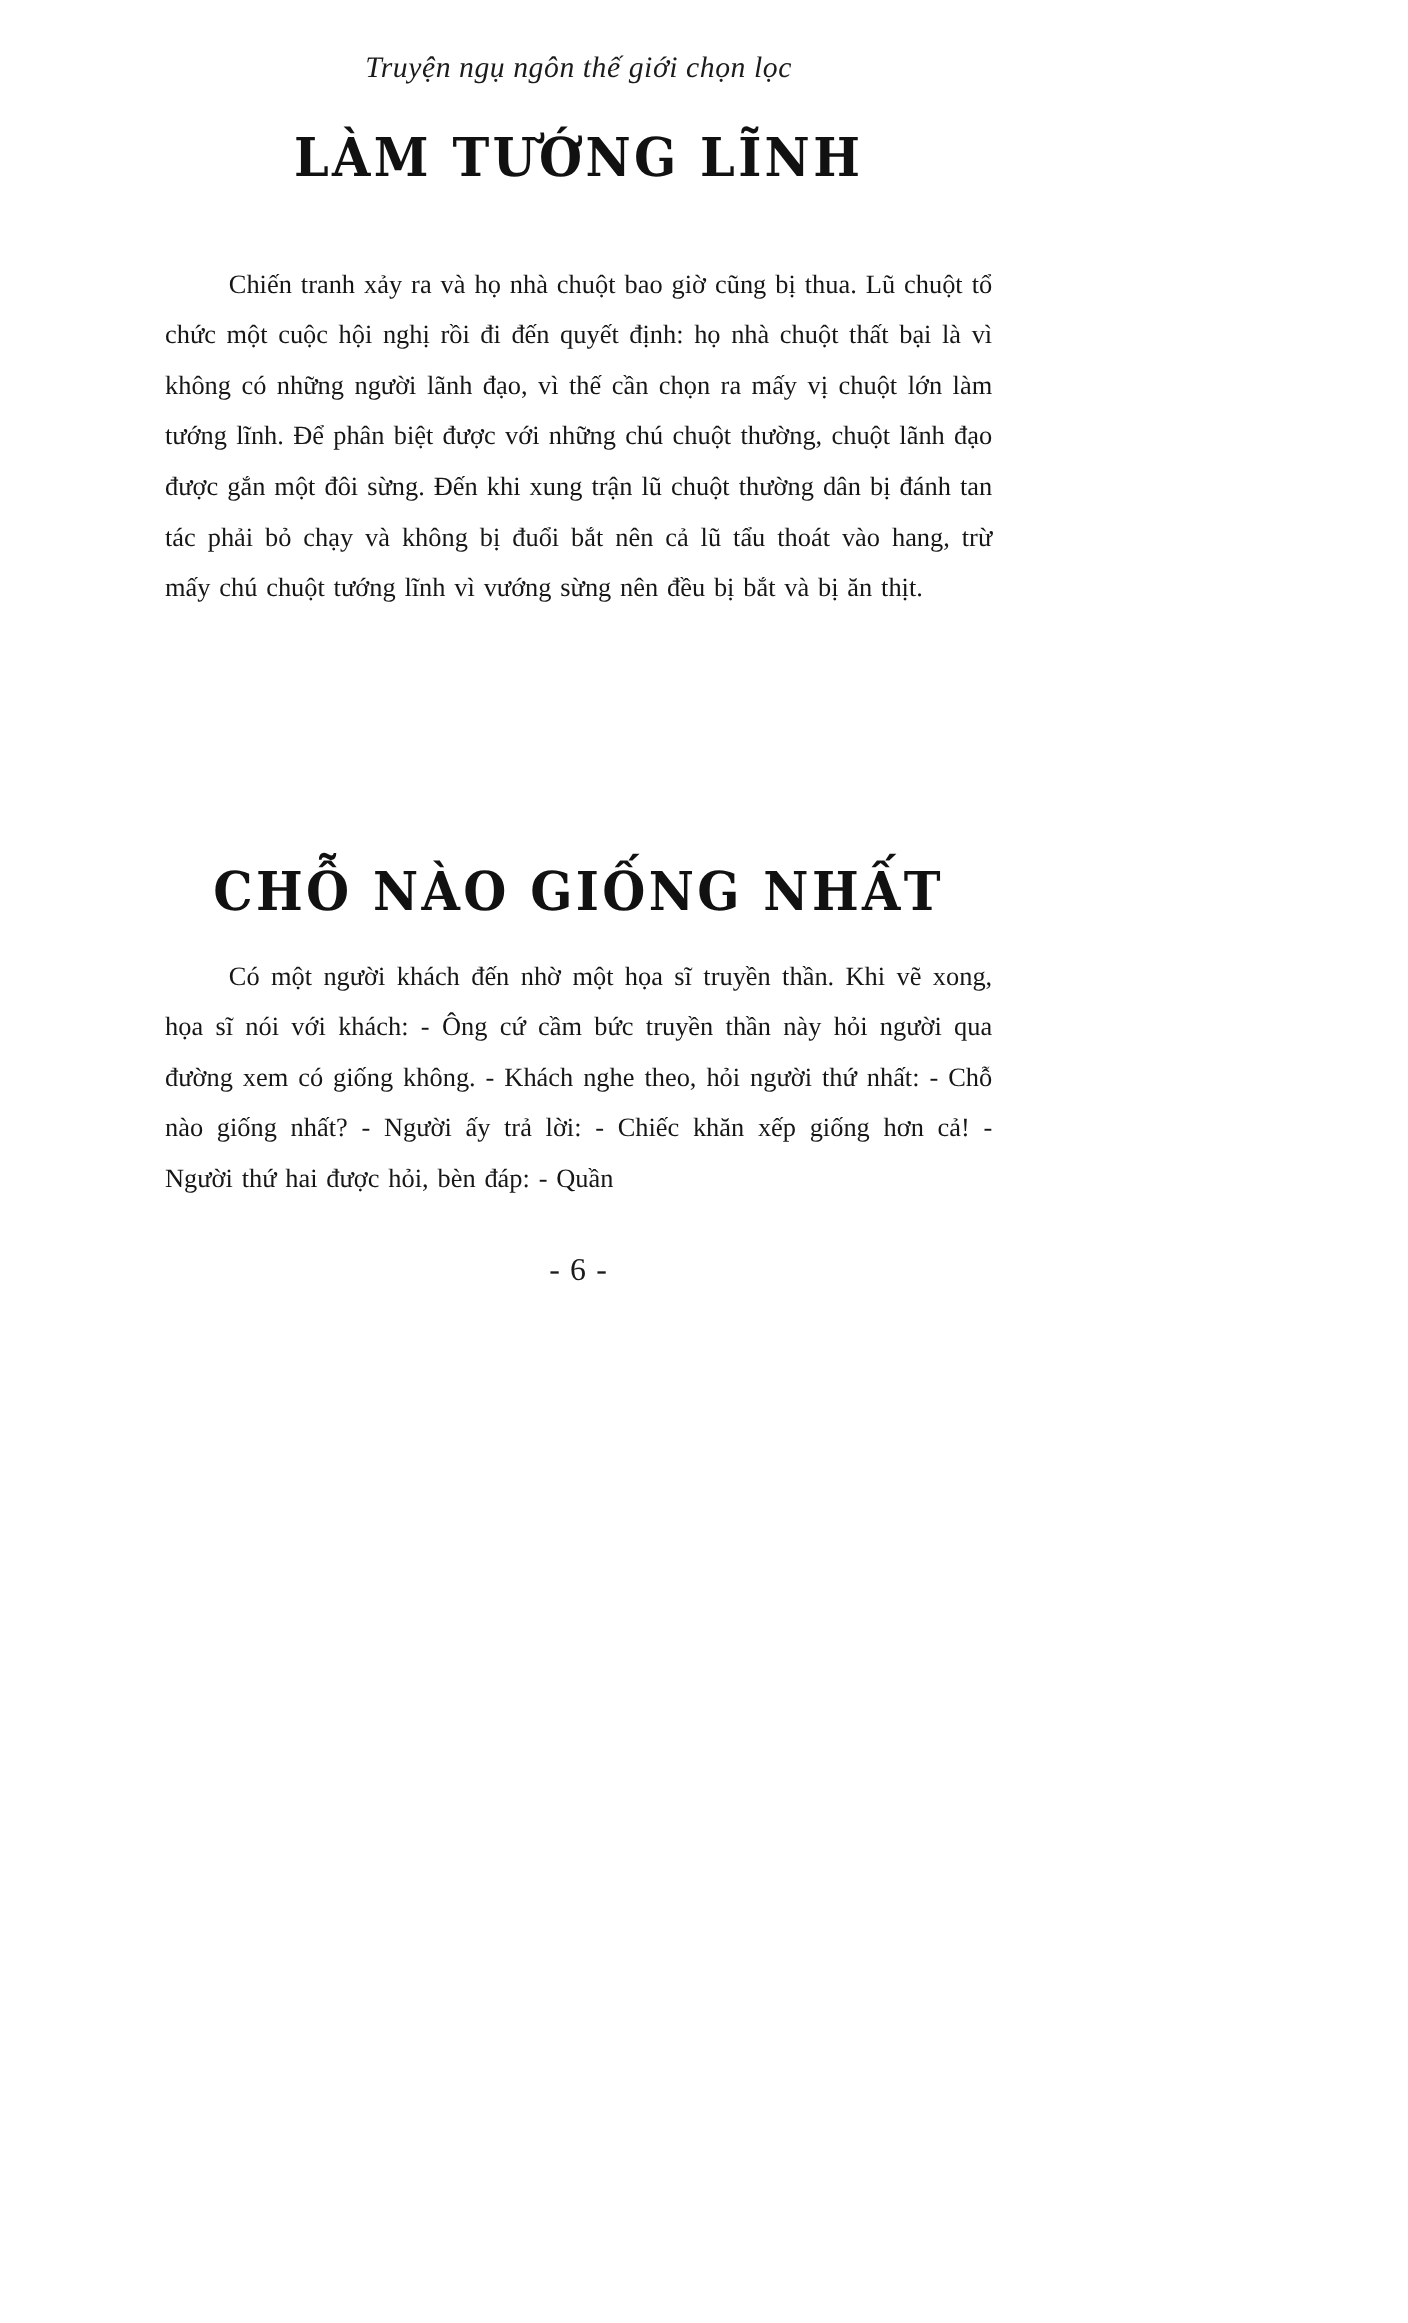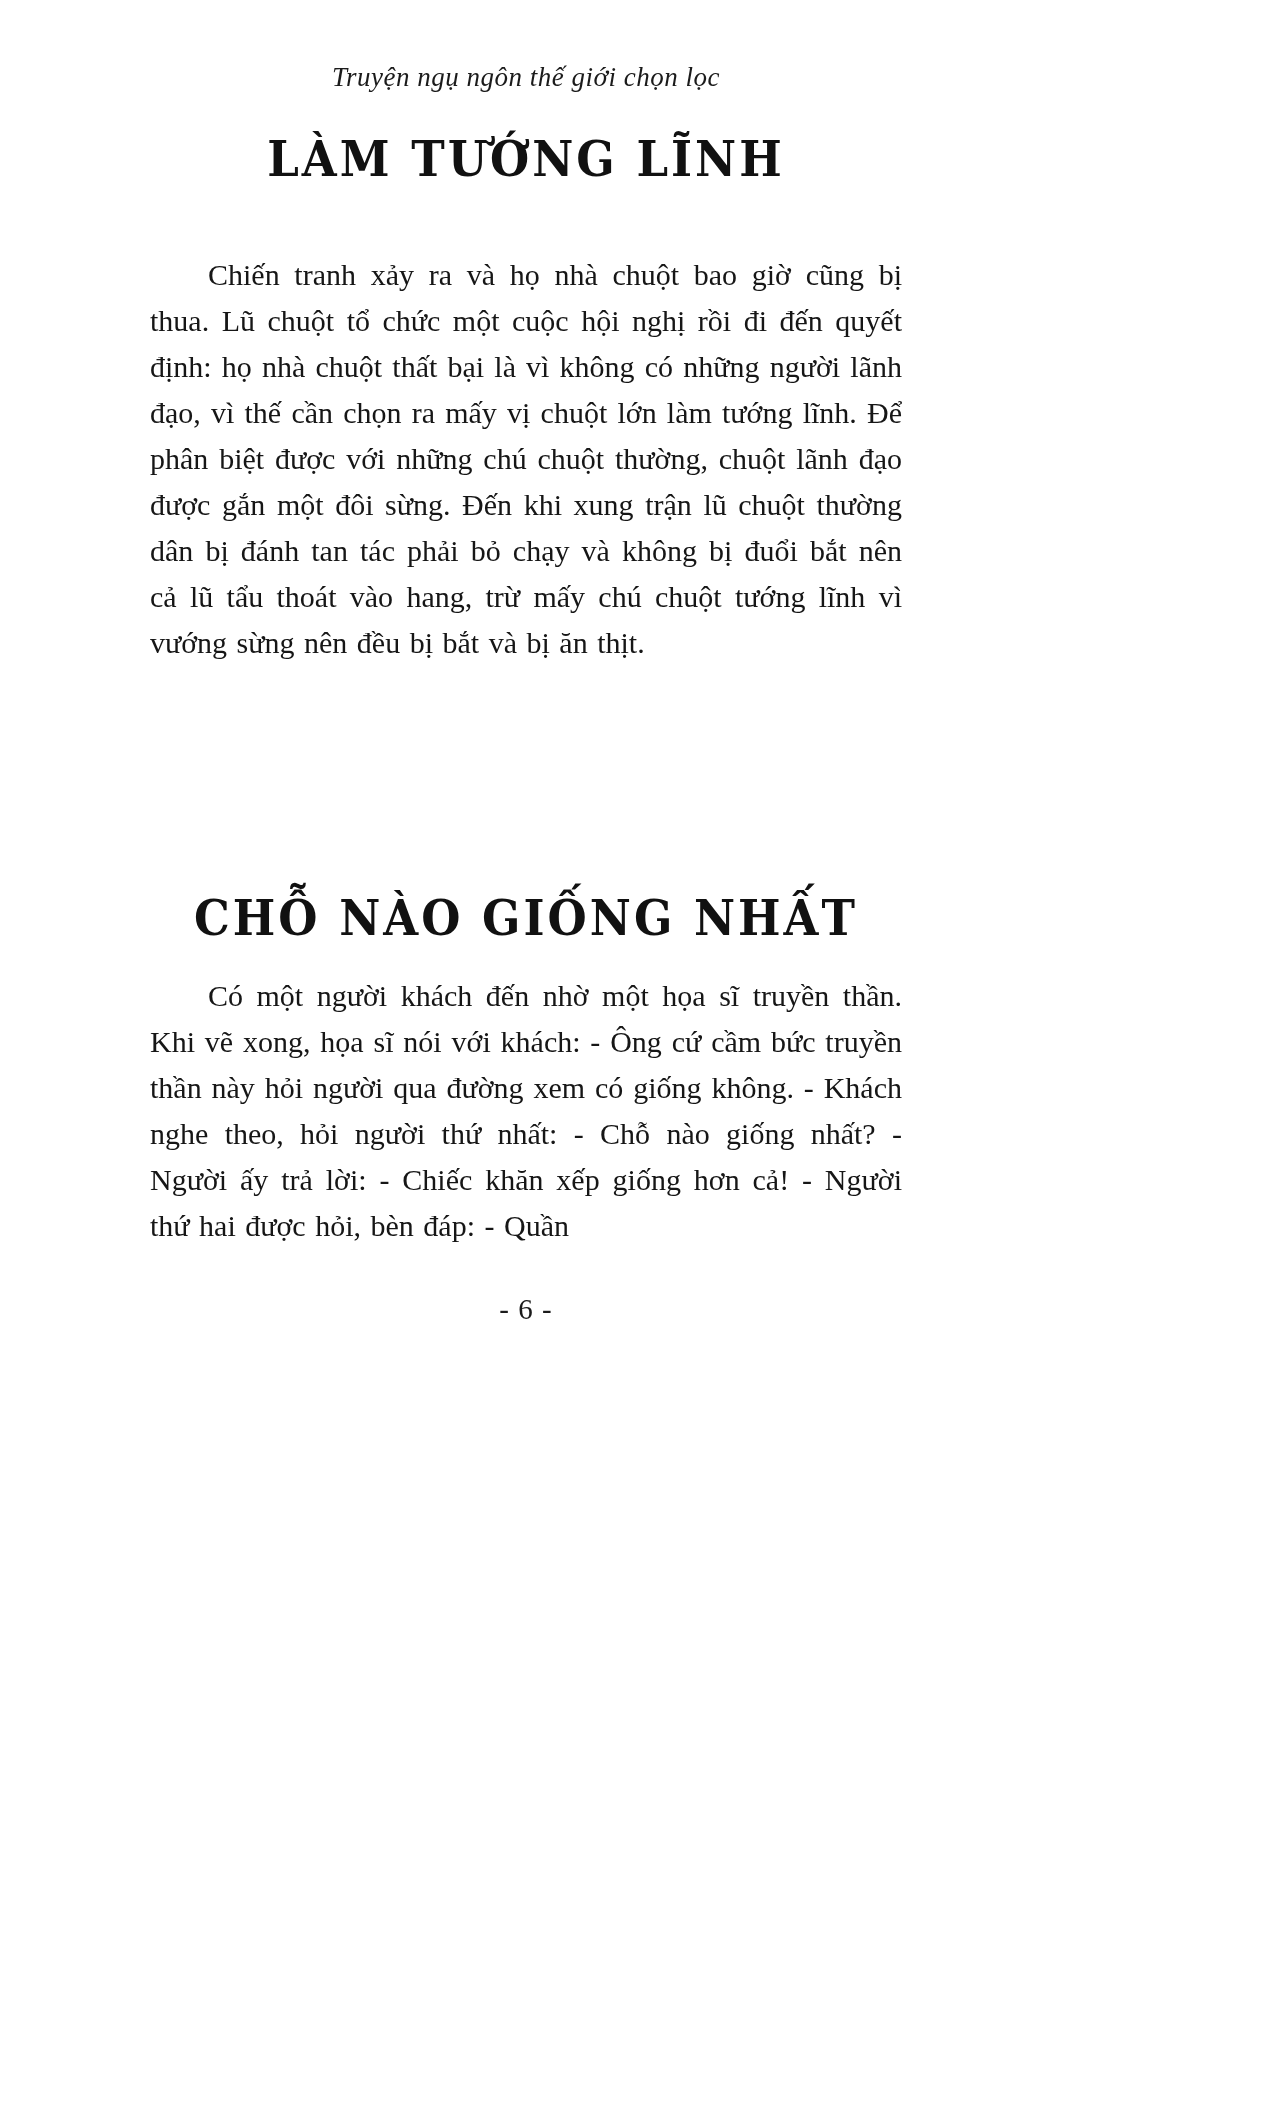--- a/index.html
+++ b/index.html
@@ -19,21 +19,21 @@
   }
 
   .content {
     position: absolute;
     left: 150px;
     top: 0;
     width: 752px;
   }
 
   .running-header {
-    margin-top: 62px;
+    margin-top: 46px;
     text-align: center;
     font-style: italic;
     font-size: 27px;
     letter-spacing: 0.5px;
     color: #1b1b1b;
   }
 
   .story-title {
     text-align: center;
     font-family: "DejaVu Serif", serif;
@@ -48,21 +48,21 @@
   .story-title.first {
     margin-top: 40px;
   }
 
   .story-title.second {
     margin-top: 226px;
   }
 
   .story-body {
     margin-top: 66px;
-    font-size: 30px;
+    font-size: 24px;
     line-height: 46px;
     text-align: justify;
     text-justify: inter-word;
     text-indent: 58px;
     color: #161616;
     word-spacing: 2px;
   }
 
   .story-body.second {
     margin-top: 28px;

